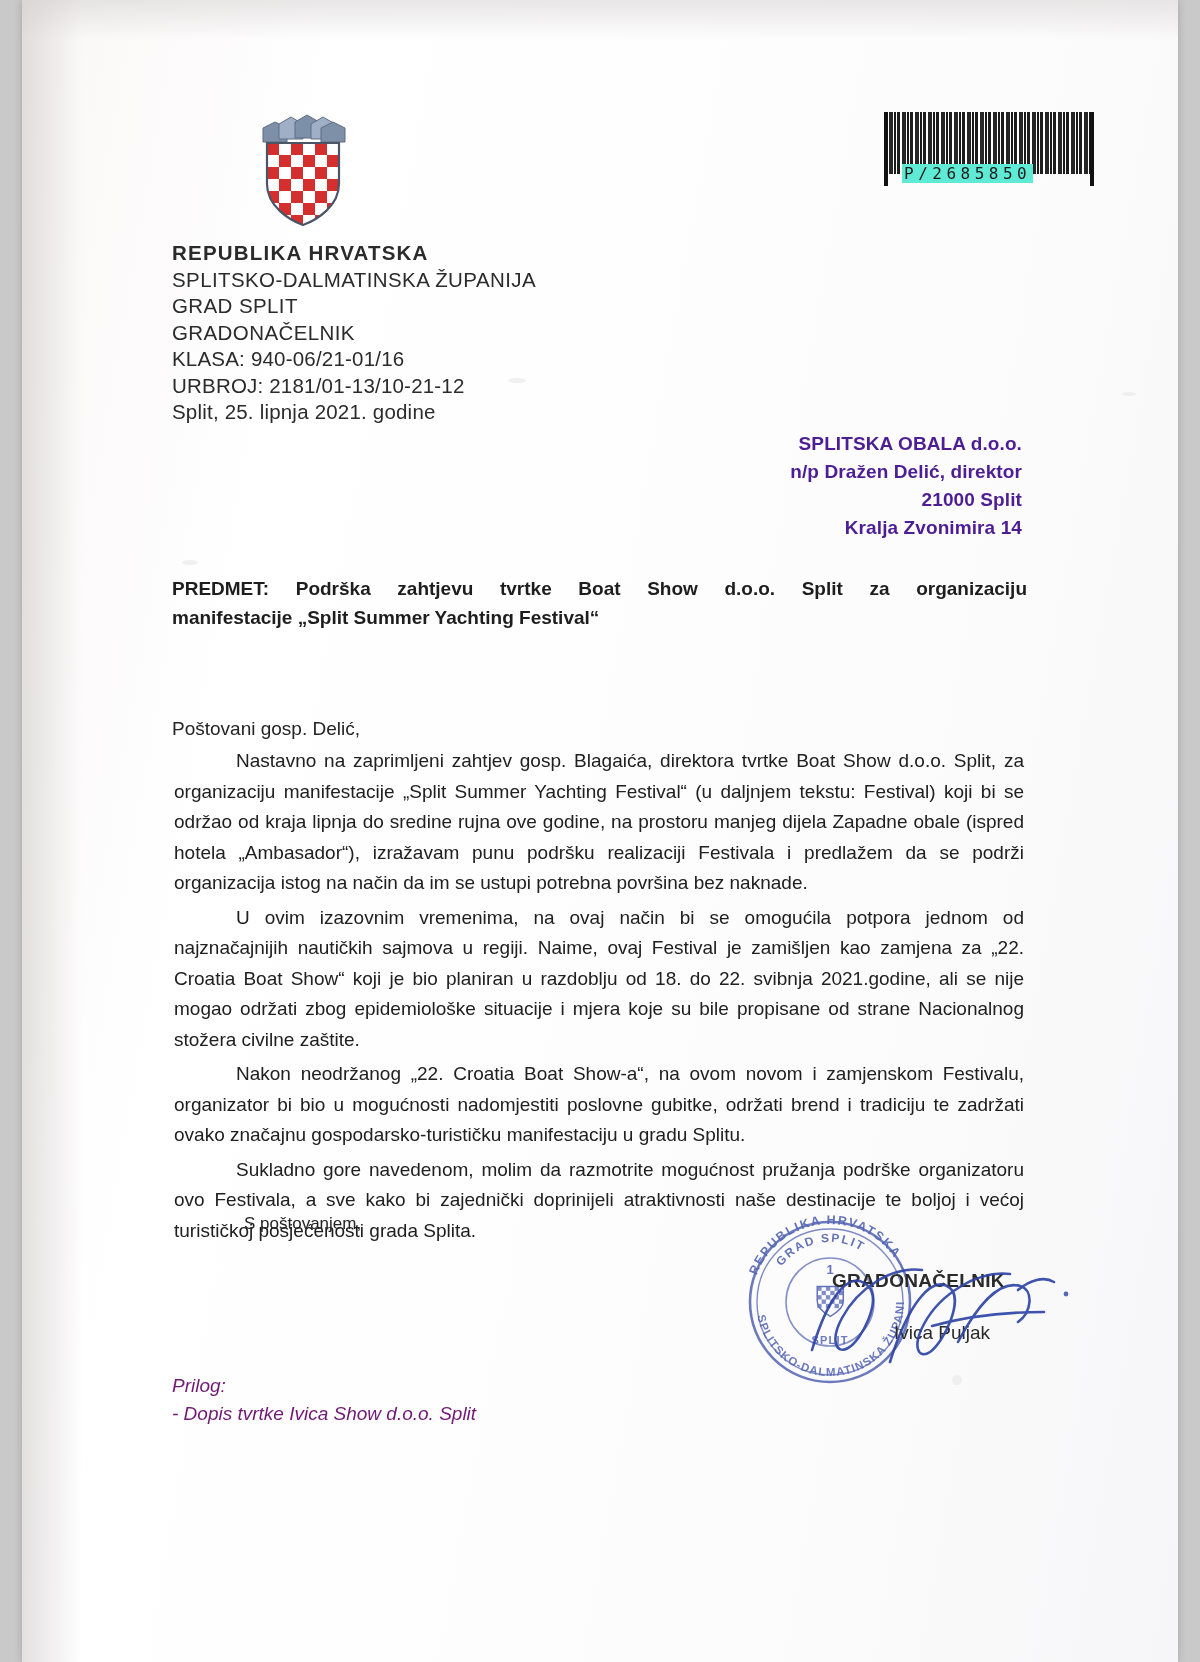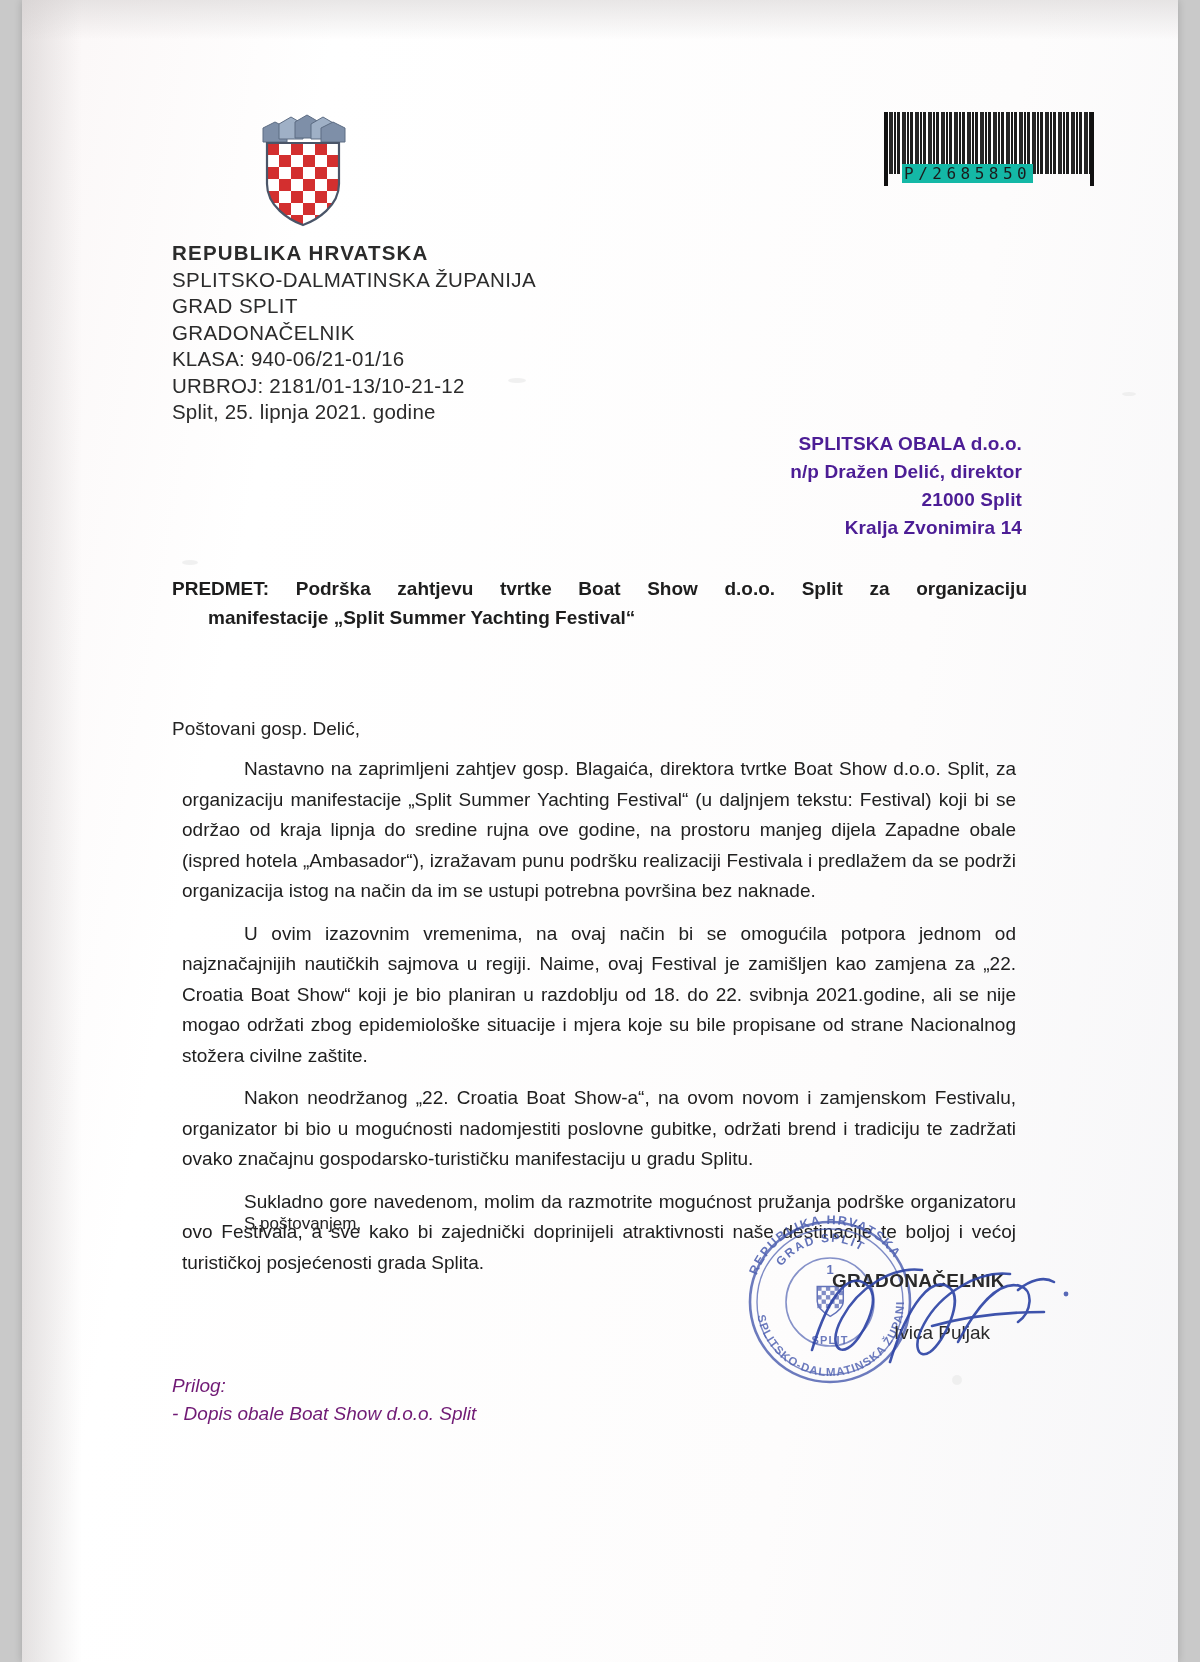--- a/index.html
+++ b/index.html
@@ -53,21 +53,21 @@
         #ffffff 3px,#ffffff 5px,
         #262626 5px,#262626 9px,
         #ffffff 9px,#ffffff 10px,
         #1a1a1a 10px,#1a1a1a 12px,
         #ffffff 12px,#ffffff 13px);
   }
   .barcode-num{
     position:absolute;left:18px;top:52px;
     font-family:"DejaVu Sans Mono", monospace;
     font-size:16px;letter-spacing:4.5px;color:#1b1b1b;
-    background:#14b8a6;padding:0 2px;
+    background:#5eead4;padding:0 2px;
   }
   .barcode-endbar{
     position:absolute;top:0;width:4px;height:74px;background:#111;
   }
 
   
   .letterhead{
     position:absolute;left:150px;top:240px;width:520px;
     color:#2b2b2b;
   }
@@ -88,33 +88,33 @@
     white-space:nowrap;
   }
 
   
   .subject{
     position:absolute;left:150px;top:574px;width:855px;
     font-size:19px;line-height:29px;font-weight:bold;color:#1d1d1d;
     text-align:justify;
   }
   .subject .l1{display:block;text-align:justify;text-align-last:justify;}
-  .subject .l2{display:block;margin-left:36px;}
+  .subject .l2{display:block;}
 
   
   .salutation{
     position:absolute;left:150px;top:706px;
     font-size:19px;color:#242424;margin-top:12px;
   }
   .body{
     position:absolute;left:148px;top:742px;width:858px;
     font-size:19px;line-height:30.5px;color:#202020;
     text-align:justify;
   }
-  .body p{margin:12px;text-indent:62px;text-align:justify;}
+  .body p{margin:4px;text-indent:62px;text-align:justify;}
 
   
   .closing{
     position:absolute;left:222px;top:1214px;
     font-size:17px;color:#242424;
   }
 
   
   .sigzone{
     position:absolute;left:700px;top:1200px;width:330px;height:210px;
@@ -304,21 +304,21 @@
             <path d="M150 96 C 186 86, 224 82, 262 82"></path>
             <path d="M236 60 C 248 50, 262 46, 272 52"></path>
           </g>
           <circle cx="284" cy="64" r="2.4" fill="#2f45a6" opacity=".8"></circle>
         </svg>
       </div>
     </div>
 
     <div class="attach">
       <div>Prilog:</div>
-      <div>- Dopis obale Boat Show d.o.o. Split</div>
+      <div>- Dopis tvrtke Ivica Show d.o.o. Split</div>
     </div>
 
     <div class="speck" style="left:486px;top:378px;width:18px;height:5px;"></div>
     <div class="speck" style="left:1100px;top:392px;width:14px;height:4px;"></div>
     <div class="speck" style="left:160px;top:560px;width:16px;height:5px;"></div>
     <div class="speck" style="left:930px;top:1375px;width:10px;height:10px;"></div>
   </div>
 </div>
 
 </body></html>

